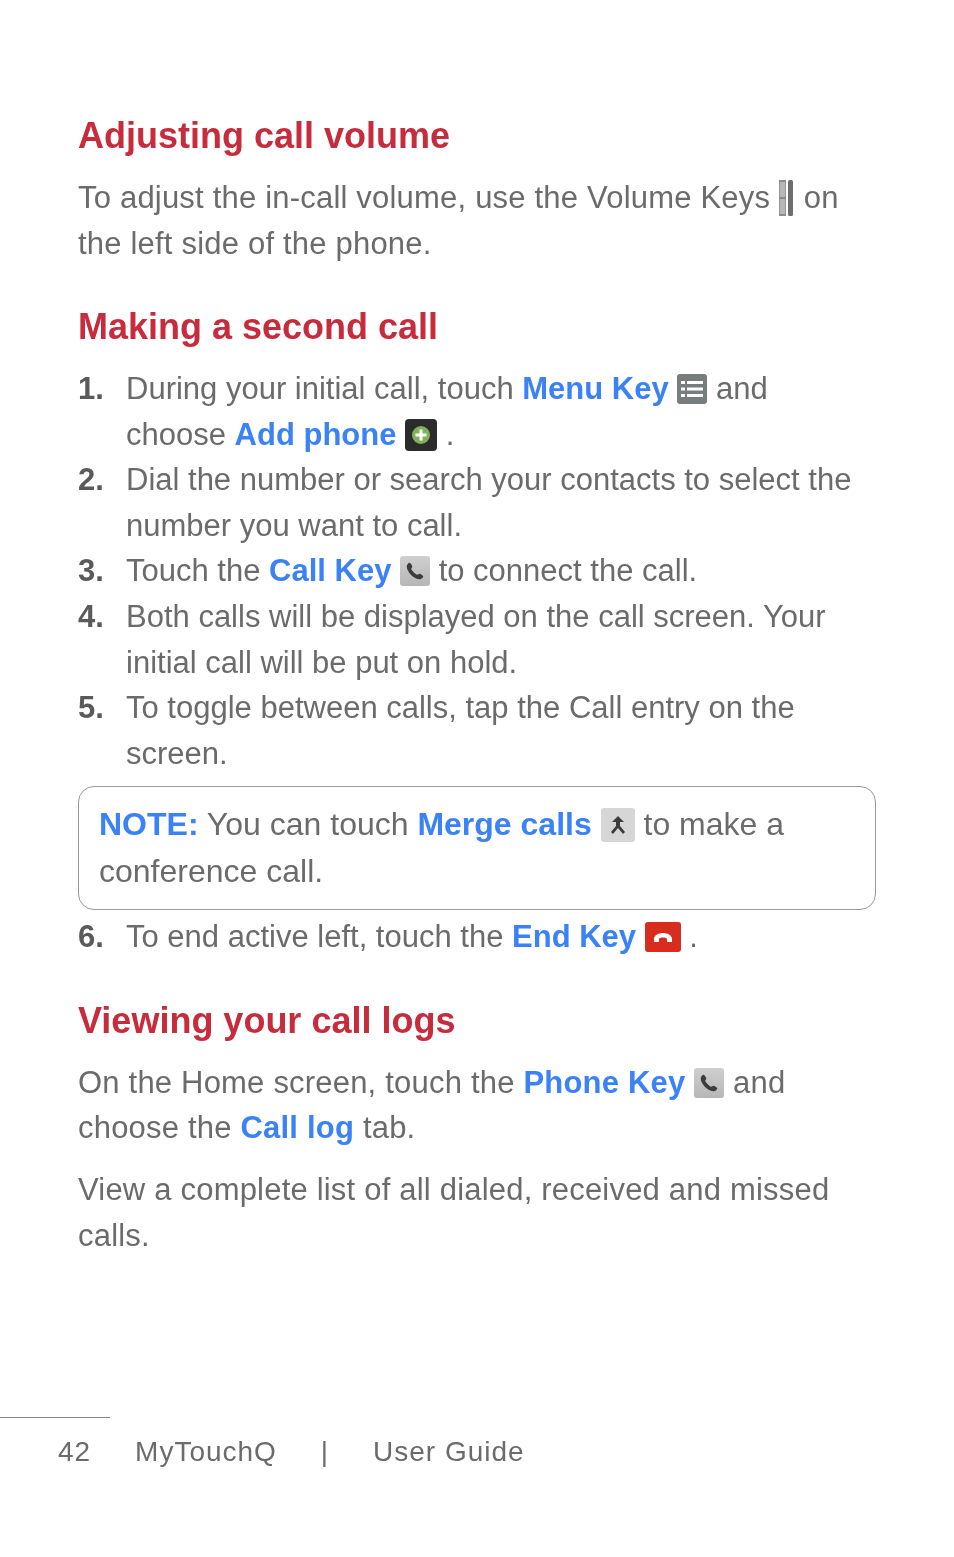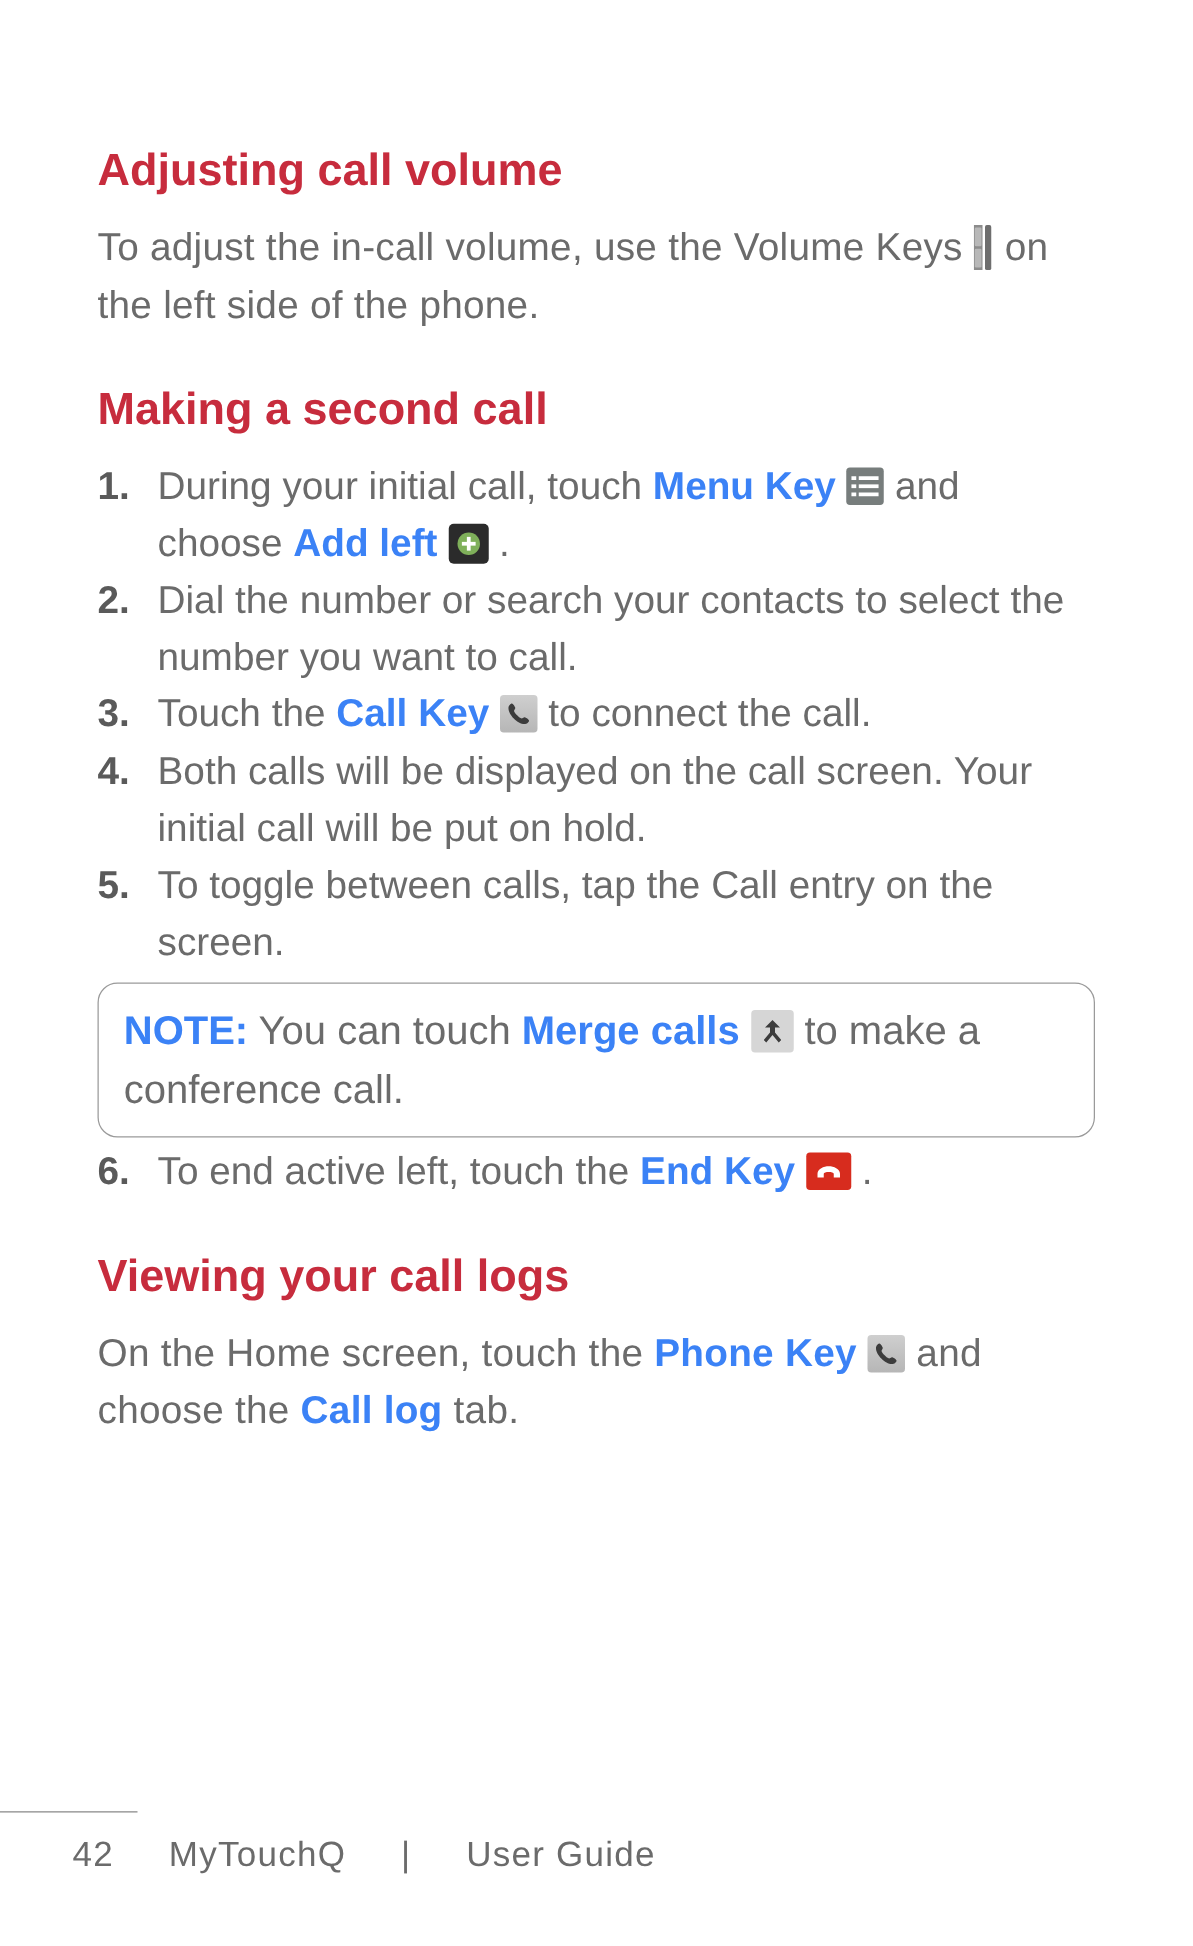--- a/index.html
+++ b/index.html
@@ -113,21 +113,21 @@
     font-size: 32px;
     line-height: 1.47;
     color: #6b6b6b;
     font-weight: 300;
   }
   .sect { margin-bottom: 40px; }
   
   .footer {
     position: absolute;
     left: 0;
-    bottom: 54px;
+    bottom: 86px;
     width: 100%;
   }
   .footer-line {
     height: 1px;
     background: #888;
     width: 110px;
     margin-left: 0;
     margin-bottom: 18px;
   }
   .footer-text {
@@ -171,21 +171,21 @@
           <svg viewBox="0 0 22 18">
             <rect x="0" y="1" width="4" height="3" fill="#fff"></rect>
             <rect x="6" y="1" width="16" height="3" fill="#fff"></rect>
             <rect x="0" y="7.5" width="4" height="3" fill="#fff"></rect>
             <rect x="6" y="7.5" width="16" height="3" fill="#fff"></rect>
             <rect x="0" y="14" width="4" height="3" fill="#fff"></rect>
             <rect x="6" y="14" width="16" height="3" fill="#fff"></rect>
           </svg>
         </span>
         <span> and choose </span>
-        <span class="bold">Add left</span>
+        <span class="bold">Add phone</span>
         <span> </span>
         <span class="icon-box icon-add-call">
           <svg viewBox="0 0 24 24">
             <circle cx="12" cy="12" r="9" fill="#7fb05a"></circle>
             <rect x="10.5" y="6.5" width="3" height="11" fill="#ffffff"></rect>
             <rect x="6.5" y="10.5" width="11" height="3" fill="#ffffff"></rect>
           </svg>
         </span>
         <span>.</span>
       </li>
@@ -252,20 +252,21 @@
       <span> </span>
       <span class="icon-box icon-phone-key">
         <svg viewBox="0 0 24 24">
           <path d="M6 3 C5 3 3 5 3 7 C3 13 11 21 17 21 C19 21 21 19 21 18 C21 17 18 15 17 15 C16 15 15 16.5 14 16 C12 15 9 12 8 10 C7.5 9 9 8 9 7 C9 6 7 3 6 3 Z" fill="#3c3c3c"></path>
         </svg>
       </span>
       <span> and choose the </span>
       <span class="bold">Call log</span>
       <span> tab.</span>
     </p>
+    <p class="para">View a complete list of all dialed, received and missed calls.</p>
   </div>
 
   <div class="footer">
     <div class="footer-line"></div>
     <div class="footer-text">
       <span>42</span>
       <span>&nbsp;&nbsp;&nbsp;</span>
       <span>MyTouchQ</span>
       <span>&nbsp;&nbsp;&nbsp;</span>
       <span>|</span>

